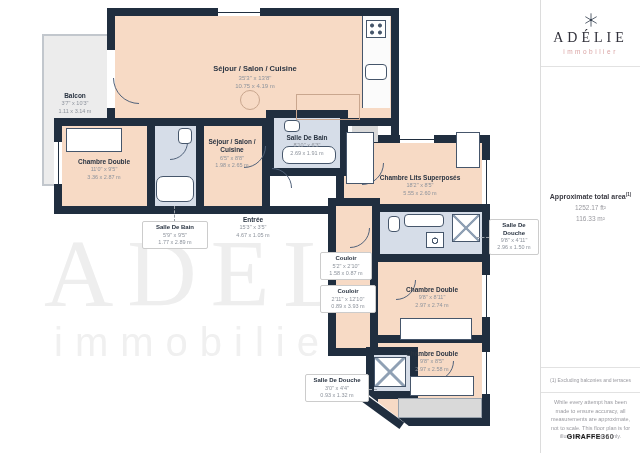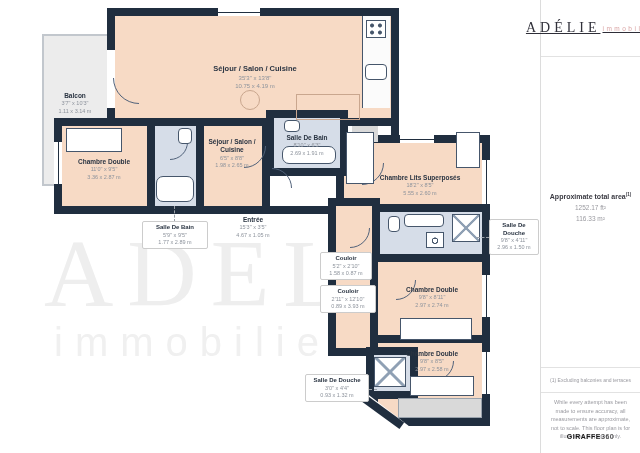--- a/index.html
+++ b/index.html
@@ -61,22 +61,22 @@
   .rlabel.big .dm{font-size:6px;}
   .boxlabel{position:absolute;text-align:center;z-index:6;background:#fff;border:1px solid #cccccc;
             border-radius:2px;padding:2px 2px;color:var(--name);}
   .boxlabel .nm{font-weight:bold;font-size:6px;line-height:1.25;}
   .boxlabel .dm{font-size:5.5px;color:var(--dim);line-height:1.35;white-space:nowrap;}
   .conn-v{position:absolute;width:0;border-left:1px dashed #9aa0a8;z-index:4;}
   .conn-h{position:absolute;height:0;border-top:1px dashed #9aa0a8;z-index:4;}
   
   .sidebar{position:absolute;left:540px;top:0;width:100px;height:453px;background:#fff;
            border-left:1px solid #dcdcdc;z-index:7;color:#2e2e38;}
-  .s-logo{position:absolute;top:0;left:0;right:0;height:57px;border-bottom:1px solid #e2e2e2;
-          display:flex;flex-direction:row;align-items:center;justify-content:center;gap:2px;text-decoration:underline;}
+  .s-logo{position:absolute;top:0;left:0;right:0;height:67px;border-bottom:1px solid #e2e2e2;
+          display:flex;flex-direction:column;align-items:center;justify-content:center;gap:2px;}
   .s-logo .brand{font-family:"Liberation Serif",serif;font-size:14px;letter-spacing:4px;color:#30303a;}
   .s-logo .tag{font-size:6.5px;letter-spacing:2.5px;color:#d9a3a3;}
   .s-area{position:absolute;top:192px;left:0;right:0;text-align:center;}
   .s-area .t{font-size:7px;font-weight:bold;color:#3a3a42;}
   .s-area .t sup{font-size:4.5px;}
   .s-area .v{font-size:6.5px;color:#9a9aa0;margin-top:4px;}
   .s-footnote{position:absolute;top:367px;left:0;right:0;height:26px;border-top:1px solid #e2e2e2;
               border-bottom:1px solid #e2e2e2;display:flex;align-items:center;justify-content:center;
               font-size:5px;color:#9a9aa0;text-align:center;padding:0 6px;}
   .s-disc{position:absolute;top:398px;left:0;right:0;font-size:5.5px;line-height:1.55;color:#9a9aa0;

